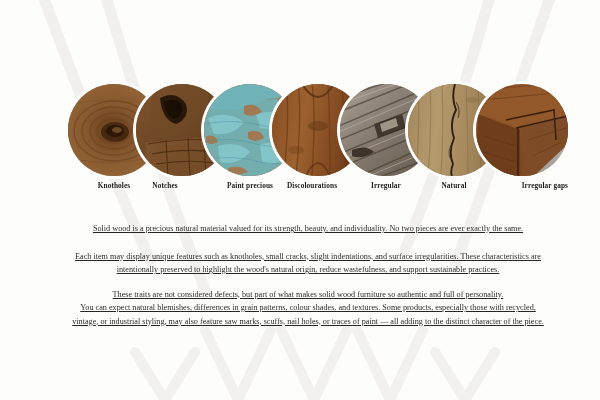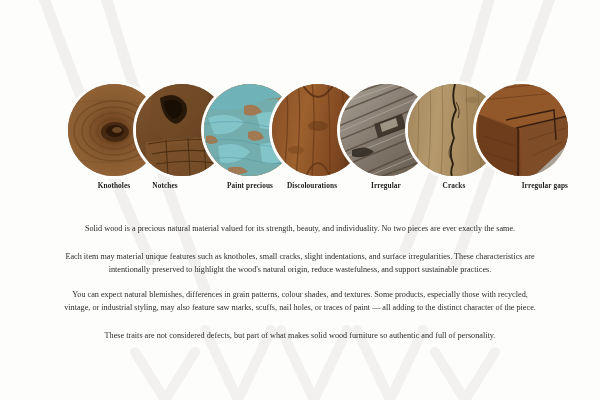--- a/index.html
+++ b/index.html
@@ -93,22 +93,23 @@
     font-weight: bold;
     color: #1c1c1c;
     letter-spacing: 0.1px;
     white-space: nowrap;
   }
 
   
   .copy {
     position: absolute;
     top: 222px;
-    left: 42px;
+    left: 50px;
     width: 516px;
+    text-decoration: underline;
   }
   .para {
     text-align: center;
     font-size: 8.2px;
     line-height: 13.5px;
     color: #2b2b2b;
     margin: 0 0 11px 0;
   }
   .para.p1 { margin-bottom: 14px; }
   .para.p2 { padding: 0 18px; }
@@ -377,24 +378,24 @@
       </div>
     </div>
   </div>
 
   <div class="labels">
     <div class="lbl" style="left:68px;  width:92px;">Knotholes</div>
     <div class="lbl" style="left:119px; width:92px;">Notches</div>
     <div class="lbl" style="left:204px; width:92px;">Paint precious</div>
     <div class="lbl" style="left:266px; width:92px;">Discolourations</div>
     <div class="lbl" style="left:340px; width:92px;">Irregular</div>
-    <div class="lbl" style="left:408px; width:92px;">Cracks</div>
+    <div class="lbl" style="left:408px; width:92px;">Natural</div>
     <div class="lbl" style="left:476px; width:92px;text-align:right;">Irregular gaps</div>
   </div>
 
   <div class="copy">
     <p class="para p1">Solid wood is a precious natural material valued for its strength, beauty, and individuality. No two pieces are ever exactly the same.</p>
-    <p class="para p2">Each item may material unique features such as knotholes, small cracks, slight indentations, and surface irregularities. These characteristics are intentionally preserved to highlight the wood's natural origin, reduce wastefulness, and support sustainable practices.</p>
+    <p class="para p2">Each item may display unique features such as knotholes, small cracks, slight indentations, and surface irregularities. These characteristics are intentionally preserved to highlight the wood's natural origin, reduce wastefulness, and support sustainable practices.</p>
+    <p class="para p4">These traits are not considered defects, but part of what makes solid wood furniture so authentic and full of personality.</p>
     <p class="para p3">You can expect natural blemishes, differences in grain patterns, colour shades, and textures. Some products, especially those with recycled, vintage, or industrial styling, may also feature saw marks, scuffs, nail holes, or traces of paint — all adding to the distinct character of the piece.</p>
-    <p class="para p4">These traits are not considered defects, but part of what makes solid wood furniture so authentic and full of personality.</p>
   </div>
 
 </div>
 
 </body></html>

